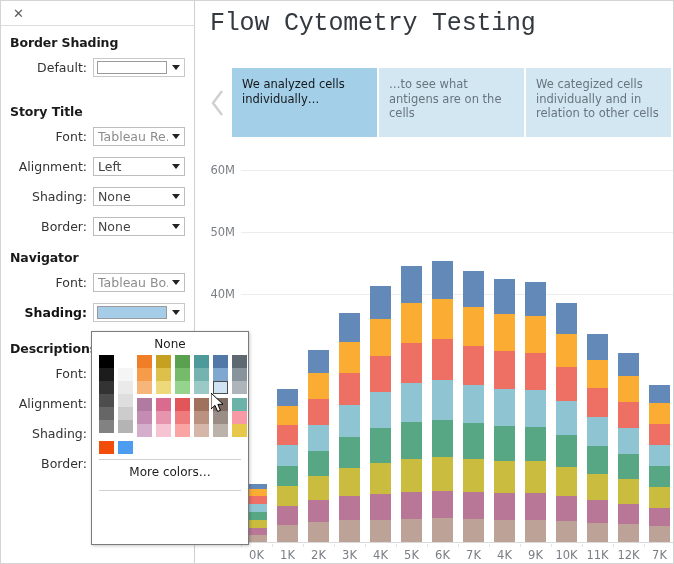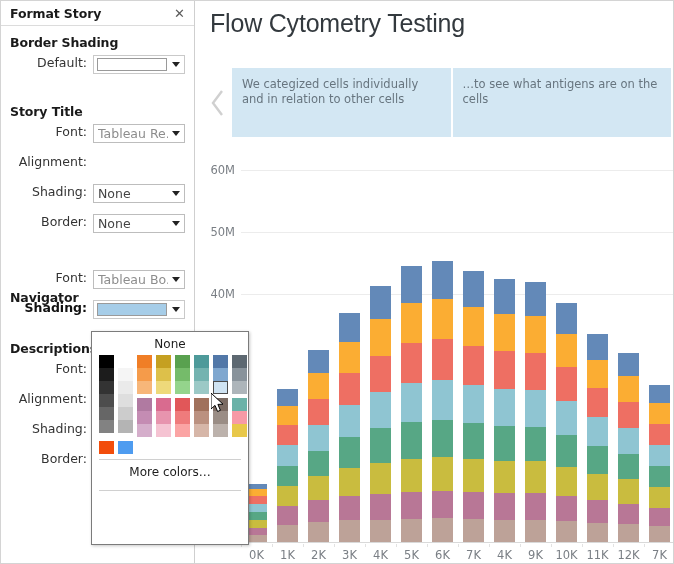--- a/index.html
+++ b/index.html
@@ -51,21 +51,21 @@
 
   .section-head {
     font-size: 12.5px;
     font-weight: bold;
     color: #1a1a1a;
     padding-left: 9px;
     letter-spacing: -0.1px;
   }
   .form-row {
     display: flex;
-    align-items: flex-start;
+    align-items: center;
     height: 25px;
     padding-right: 9px;
   }
   .form-label {
     width: 92px;
     text-align: right;
     padding-right: 6px;
     font-size: 12.5px;
     color: #333;
     white-space: nowrap;
@@ -197,21 +197,21 @@
     position: absolute;
     left: 195px; top: 0;
     width: 479px; height: 564px;
     background: #ffffff;
   }
   #story-title {
     position: absolute;
     left: 14px; top: 8px;
     font-size: 25px;
     color: #33393e;
-    font-family: Liberation Sans, sans-serif;
+    font-family: Liberation Mono, monospace;
     letter-spacing: -0.2px;
     white-space: nowrap;
   }
   #navigator {
     position: absolute;
     left: 8px; top: 67px;
     width: 467px; height: 69px;
     display: flex;
     align-items: stretch;
   }
@@ -295,21 +295,20 @@
     top: 0; width: 1px; height: 3px; background: #e2e2e2;
   }
 </style>
 </head>
 <body>
 
 <div id="app">
 
   <div id="format-pane">
     <div id="pane-header">
-      <div id="pane-title">Format Story</div>
       <div id="pane-close">✕</div>
     </div>
     <div id="pane-body" style="position: absolute; left: 0px; top: 0px; width: 193px; height: 540px;">
         <div class="section-head" style="position: absolute; top: 34px;">Border Shading</div>
         <div class="form-row" style="position: absolute; left: 0px; width: 193px; top: 54px;">
           <div class="form-label">Default:</div>
           <div class="combo swatch">
             <div class="swatchbox" style="background: rgb(255, 255, 255);"></div>
             <div class="carrow">
               <i></i>
@@ -321,40 +320,46 @@
           <div class="form-label">Font:</div>
           <div class="combo greyed">
             <div class="cvalue">Tableau Re..</div>
             <div class="carrow">
               <i></i>
             </div>
           </div>
         </div>
         <div class="form-row" style="position: absolute; left: 0px; width: 193px; top: 153px;">
           <div class="form-label">Alignment:</div>
+          <div class="combo">
+            <div class="cvalue">Left</div>
+            <div class="carrow">
+              <i></i>
+            </div>
+          </div>
         </div>
         <div class="form-row" style="position: absolute; left: 0px; width: 193px; top: 183px;">
           <div class="form-label">Shading:</div>
           <div class="combo">
             <div class="cvalue">None</div>
             <div class="carrow">
               <i></i>
             </div>
           </div>
         </div>
         <div class="form-row" style="position: absolute; left: 0px; width: 193px; top: 213px;">
           <div class="form-label">Border:</div>
           <div class="combo">
             <div class="cvalue">None</div>
             <div class="carrow">
               <i></i>
             </div>
           </div>
         </div>
-        <div class="section-head" style="position: absolute; top: 249px; margin-top: 40px;">Navigator</div>
+        <div class="section-head" style="position: absolute; top: 249px;">Navigator</div>
         <div class="form-row" style="position: absolute; left: 0px; width: 193px; top: 269px;">
           <div class="form-label">Font:</div>
           <div class="combo greyed">
             <div class="cvalue">Tableau Bo..</div>
             <div class="carrow">
               <i></i>
             </div>
           </div>
         </div>
         <div class="form-row" style="position: absolute; left: 0px; width: 193px; top: 299px;">
@@ -487,25 +492,28 @@
   <div id="story">
     <div id="story-title">Flow Cytometry Testing</div>
 
     <div id="navigator">
       <div id="nav-prev">
         <svg width="14" height="30" viewBox="0 0 14 30">
           <polyline points="11,3 2,15 11,27" fill="none" stroke="#d0d0d0" stroke-width="2.4"></polyline>
         </svg>
       </div>
       <div id="nav-cards" style="flex:1;display:flex;">
+          <div class="nav-card active">
+            <div>We analyzed cells individually…</div>
+          </div>
+          <div class="nav-card inactive">
+            <div>…to see what antigens are on the cells</div>
+          </div>
           <div class="nav-card inactive">
             <div>We categized cells individually and in relation to other cells</div>
-          </div>
-          <div class="nav-card inactive">
-            <div>…to see what antigens are on the cells</div>
           </div>
         </div>
     </div>
 
     <div id="chart">
       <div id="y-axis">
           <div class="y-tick" style="top: 142.746px;">40M</div>
           <div class="y-tick" style="top: 80.6825px;">50M</div>
           <div class="y-tick" style="top: 18.619px;">60M</div>
         </div>

